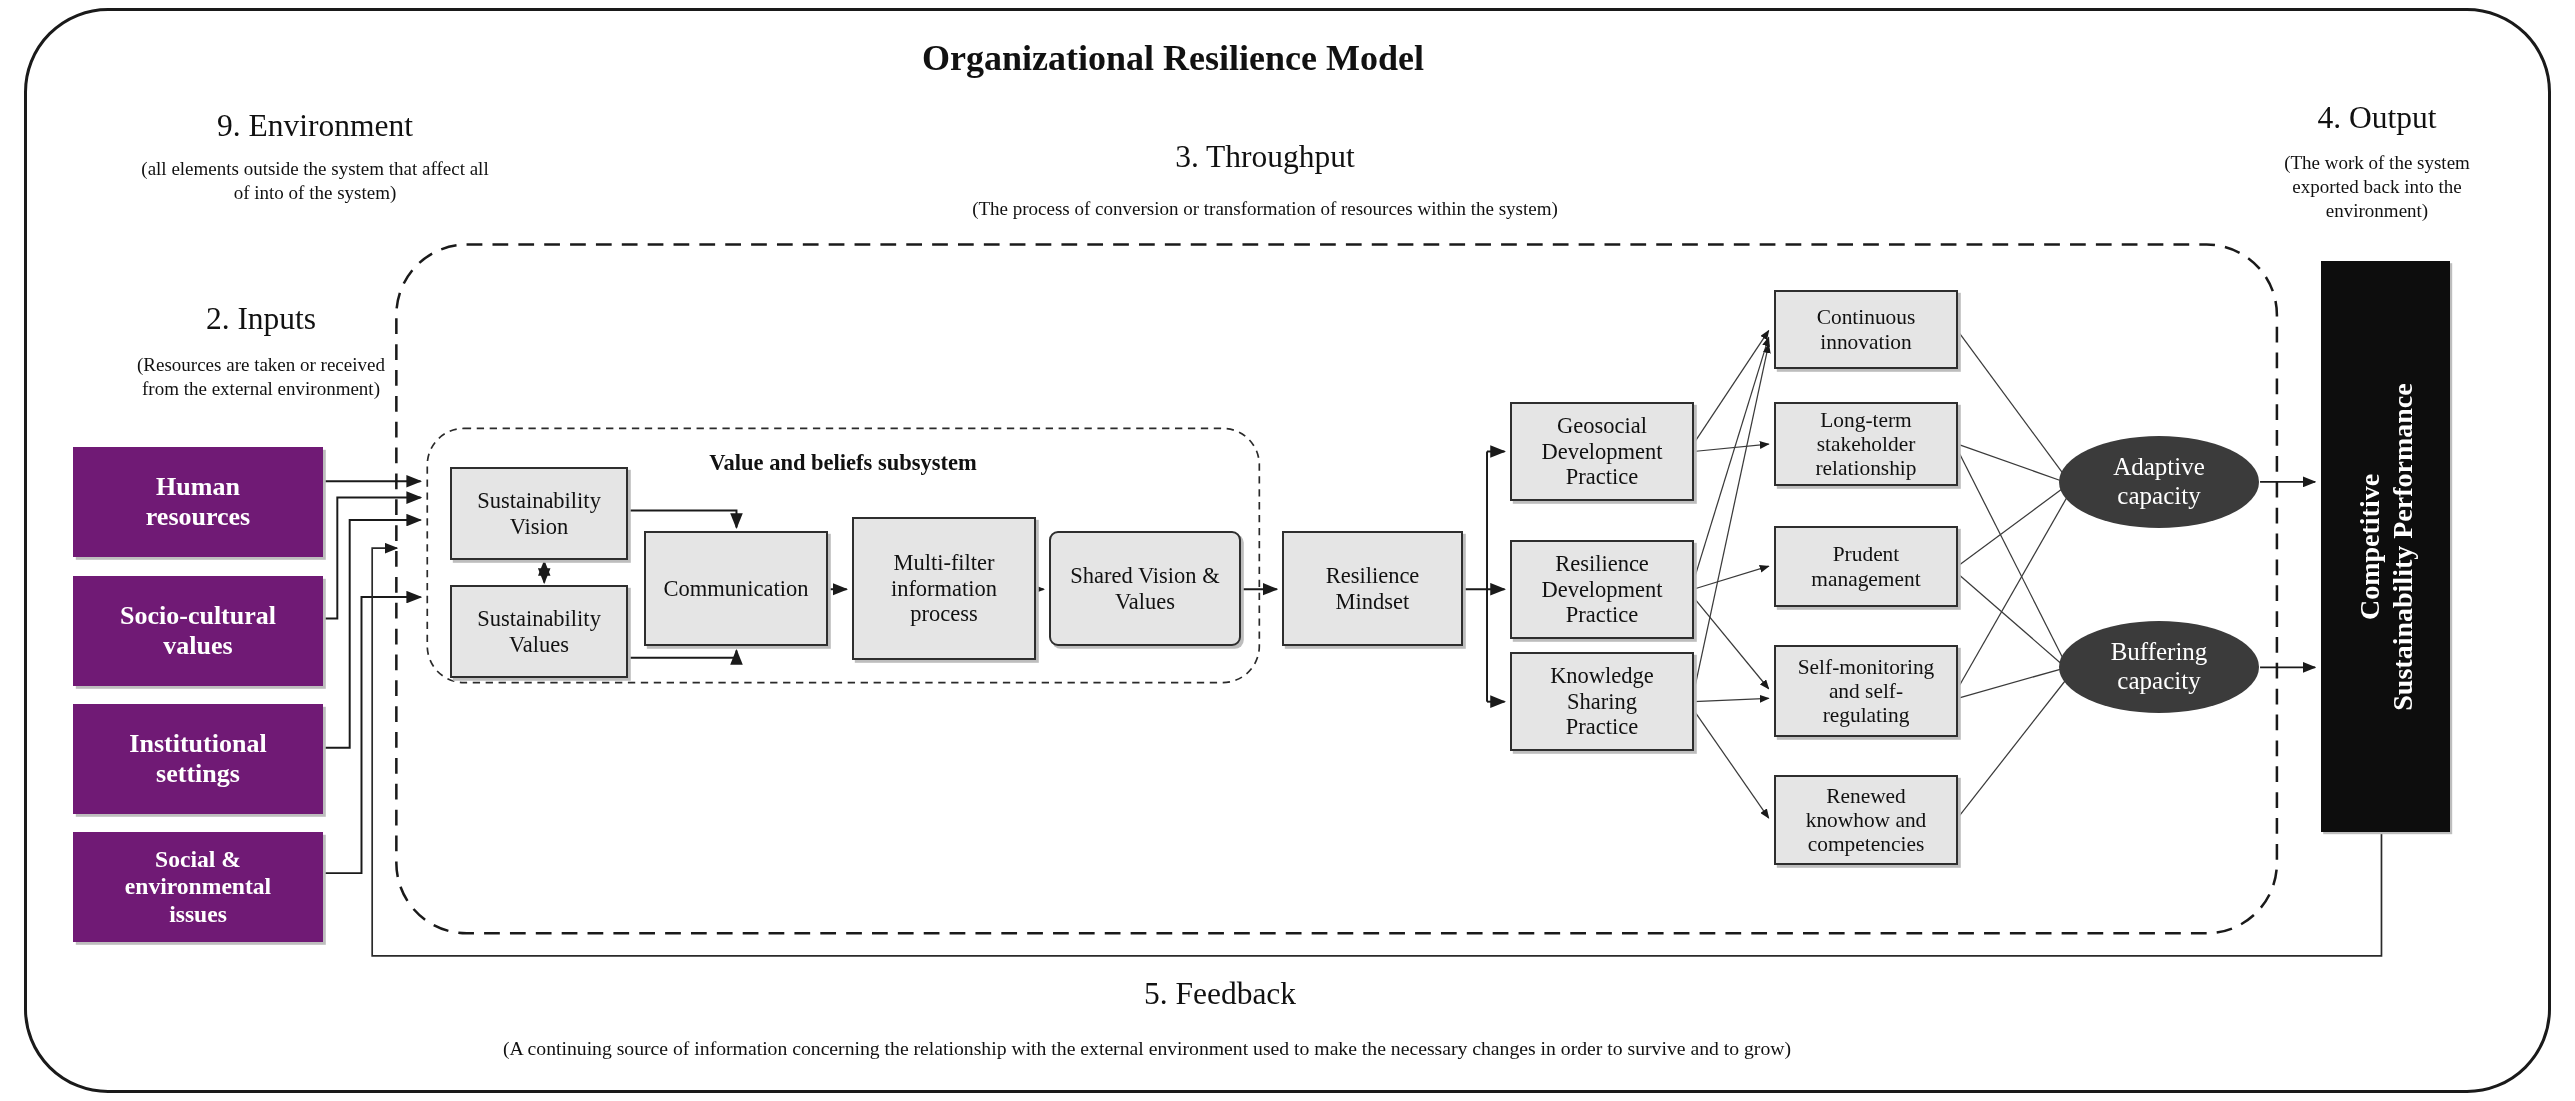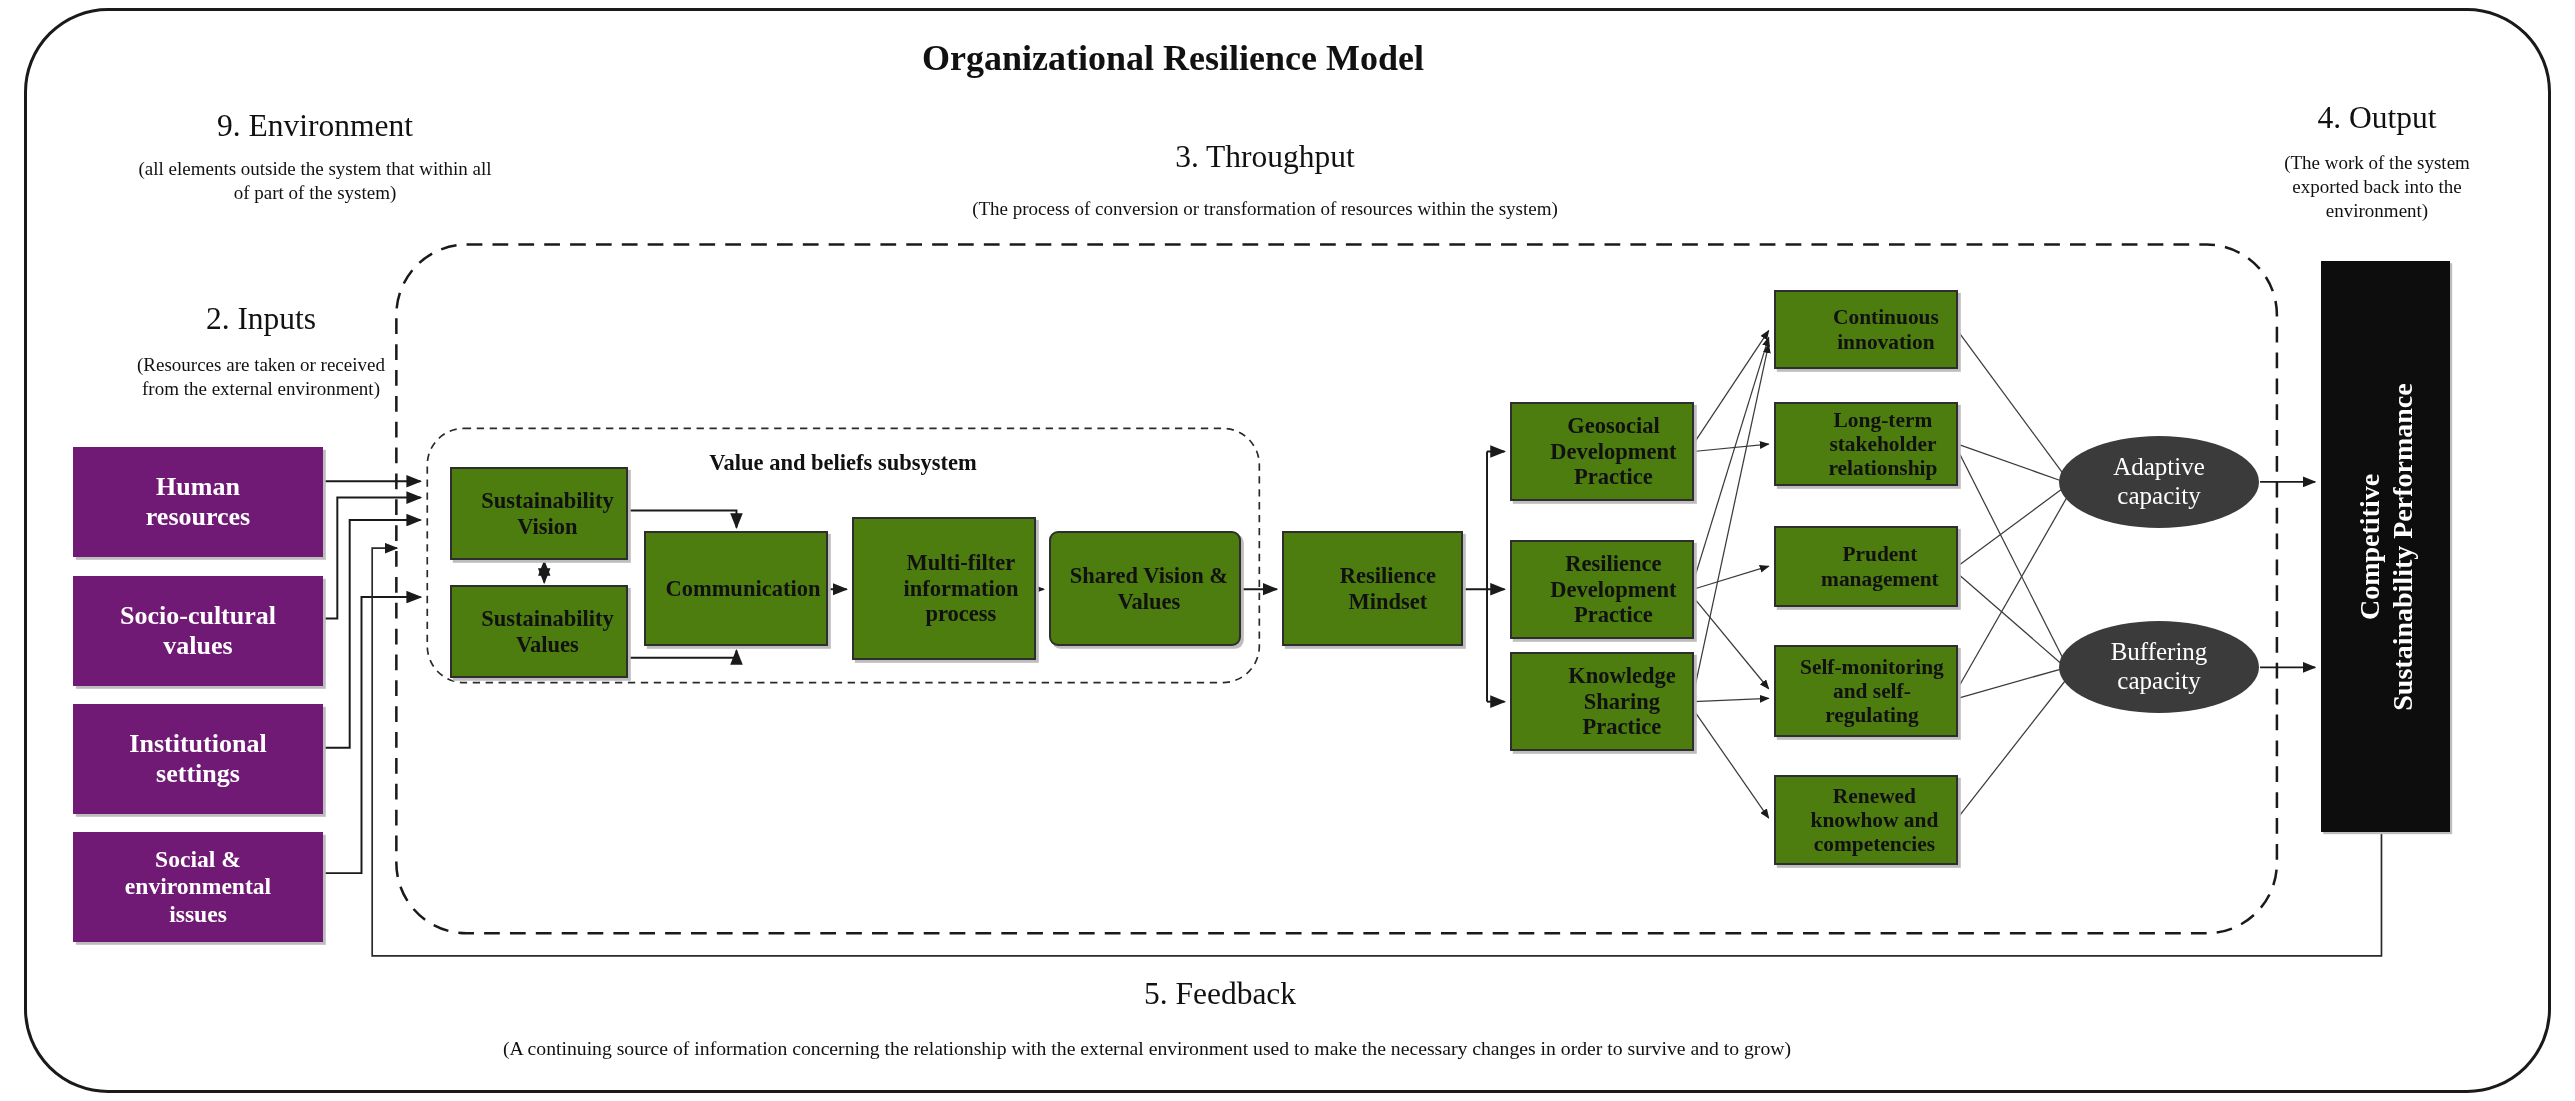--- a/index.html
+++ b/index.html
@@ -13,24 +13,24 @@
   }
   .frame{
     position:absolute;left:23.6px;top:7.9px;width:2527px;height:1085px;
     border:3.4px solid #1a1a1a;border-radius:84px;box-sizing:border-box;
   }
   svg.wires{position:absolute;left:0;top:0;width:2576px;height:1102px;}
   .ttl{position:absolute;font-weight:bold;font-size:36px;}
   .h1{position:absolute;text-align:center;font-size:31.5px;white-space:nowrap;transform:translateX(-50%);}
   .sub{position:absolute;text-align:center;font-size:19px;line-height:1.25;transform:translateX(-50%);}
   .node{
-    position:absolute;box-sizing:border-box;background:#4d7c0f;
+    position:absolute;box-sizing:border-box;background:#e5e5e5;
     border:2.2px solid #2e2e2e;box-shadow:2.8px 2.8px 0 #bdbdbd;
-    display:flex;align-items:center;justify-content:flex-end;
-    text-align:center;font-weight:bold;font-size:22.5px;line-height:1.13;
+    display:flex;align-items:center;justify-content:center;
+    text-align:center;font-weight:normal;font-size:22.5px;line-height:1.13;
     padding:3.4px 5.6px;
   }
   .node.small{font-size:21.4px;}
   .blackbox{
     position:absolute;box-sizing:border-box;background:#701a75;color:#fff;
     display:flex;align-items:center;justify-content:center;text-align:center;
     font-weight:bold;font-size:26px;line-height:1.16;box-shadow:2.8px 2.8px 0 #bdbdbd;
     padding:4.5px;
   }
   .ellipse{
@@ -126,21 +126,21 @@
 
     <g fill="none" stroke="#1a1a1a" stroke-width="3">
       <path d="M4020 857 H4118" marker-end="url(#ah)"></path>
       <path d="M4020 1187 H4118" marker-end="url(#ah)"></path>
     </g>
   </svg>
 
   <div class="ttl" style="left:922px;top:37px;width:731px;">Organizational Resilience Model</div>
 
   <div class="h1" style="left:315px;top:108px;">9. Environment</div>
-  <div class="sub" style="left:315px;top:157px;width:360px;">(all elements outside the system that within all of part of the system)</div>
+  <div class="sub" style="left:315px;top:157px;width:360px;">(all elements outside the system that affect all of into of the system)</div>
 
   <div class="h1" style="left:261px;top:301px;">2. Inputs</div>
   <div class="sub" style="left:261px;top:353px;width:264px;">(Resources are taken or received from the external environment)</div>
 
   <div class="h1" style="left:1265px;top:139px;">3. Throughput</div>
   <div class="sub" style="left:1265px;top:197px;width:984px;">(The process of conversion or transformation of resources within the system)</div>
 
   <div class="h1" style="left:2377px;top:100px;">4. Output</div>
   <div class="sub" style="left:2377px;top:151px;width:253px;">(The work of the system exported back into the environment)</div>
 

